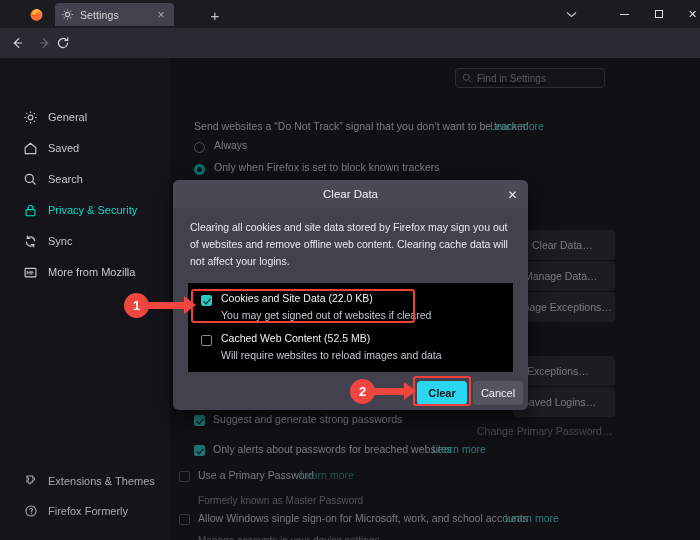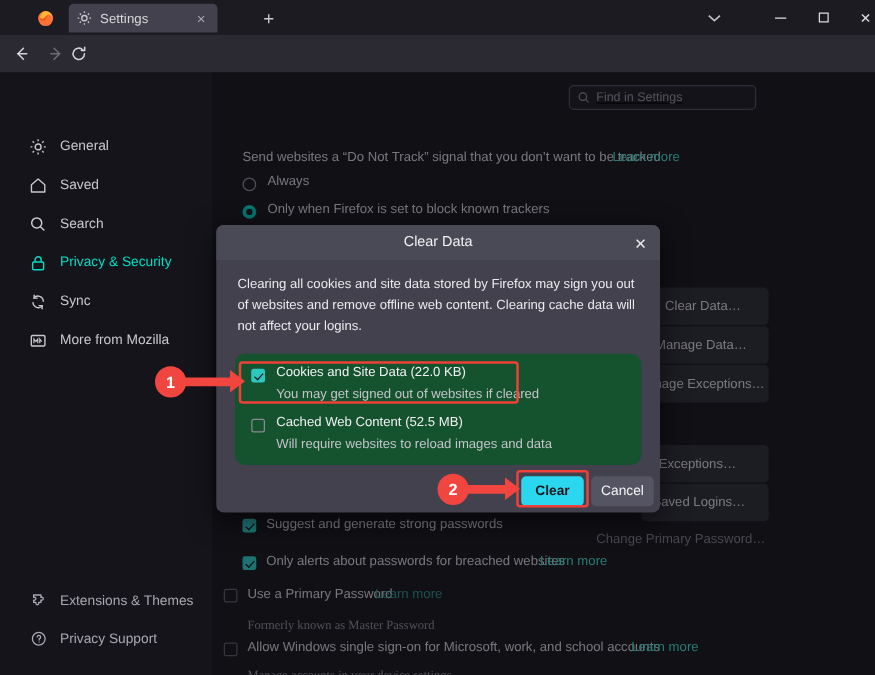--- a/index.html
+++ b/index.html
@@ -169,21 +169,21 @@
     display: flex; align-items: center; justify-content: center;
   }
 
   
   .content { position: absolute; left: 170px; top: 0; width: 530px; height: 482px; }
   .ctext {
     position: absolute;
     color: #cfcfd6; font-size: 10.5px;
     white-space: nowrap; letter-spacing: .02px;
   }
-  .ctext.dim { color: #8a8a93; font-family: Liberation Serif, serif; }
+  .ctext.dim { color: #8a8a93; }
   .lmore { color: #3fd6c7; }
   .cbx {
     position: absolute;
     width: 11px; height: 11px;
     border: 1px solid #8a8996;
     border-radius: 2px;
     background: transparent;
   }
   .cbx.on {
     background: #2cc8c0; border-color: #2cc8c0;
@@ -246,22 +246,22 @@
   }
   .dlg-desc {
     position: absolute; left: 17px; top: 11px;
     width: 318px;
     color: #e9e9ee; font-size: 10.5px;
     line-height: 17px;
   }
   .optpanel {
     position: absolute; left: 15px; top: 75px;
     width: 325px; height: 89px;
-    background: #14532d;
-    border-radius: 8px;
+    background: #000000;
+    border-radius: 0;
   }
   .optrow-main {
     position: absolute;
     color: #f0f0f4; font-size: 10.5px; white-space: nowrap;
   }
   .optrow-sub {
     position: absolute;
     color: #c3c3cb; font-size: 10.5px; white-space: nowrap;
   }
   .dlg-btn {
@@ -474,21 +474,21 @@
       </div>
 
       <div class="navitem" style="top:442px; color:#a9a8b0">
         <span class="ico">
           <svg width="14" height="14" viewBox="0 0 16 16" fill="none" stroke="#a9a8b0" stroke-width="1.2">
               <circle cx="8" cy="8" r="5.8"></circle>
               <path d="M6.5 6.3a1.6 1.6 0 1 1 1.9 1.8v1.1" stroke-linecap="round"></path>
               <circle cx="8.3" cy="11" r=".6" fill="#a9a8b0" stroke="none"></circle>
             </svg>
         </span>
-        <span>Privacy Support</span>
+        <span>Firefox Formerly</span>
       </div>
     </div>
 
     <div class="content">
 
       <div class="ctext" style="left:24px; top:62px">Send websites a “Do Not Track” signal that you don’t want to be tracked</div>
       <div class="ctext lmore" style="left:320px; top:62px">Learn more</div>
 
       <div class="rdo" style="left:24px; top:84px"></div>
       <div class="ctext" style="left:44px; top:81px">Always</div>

